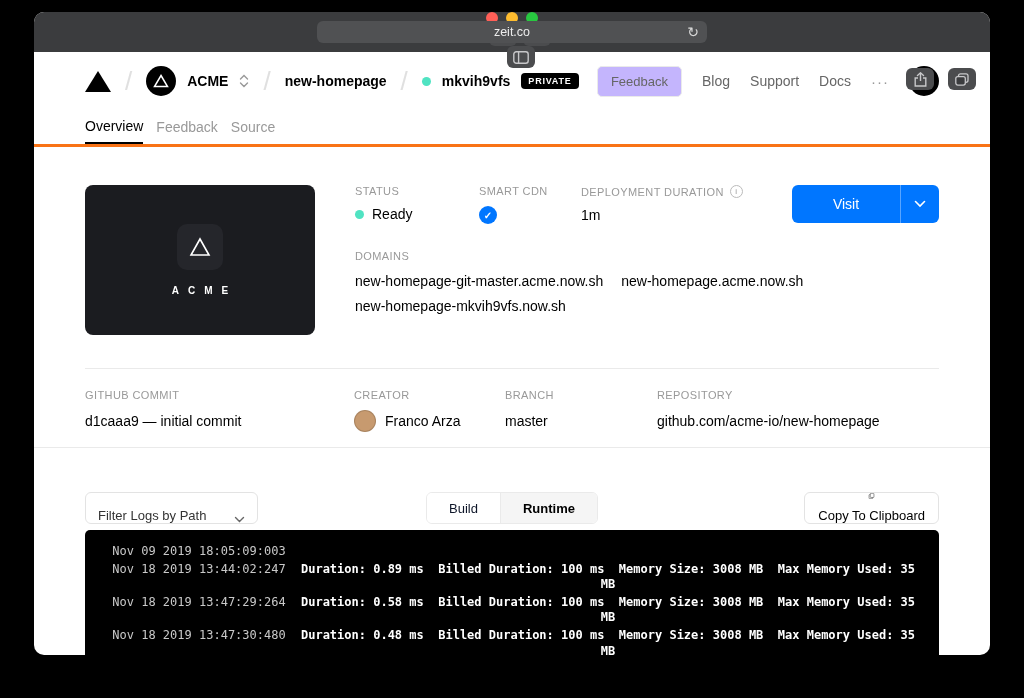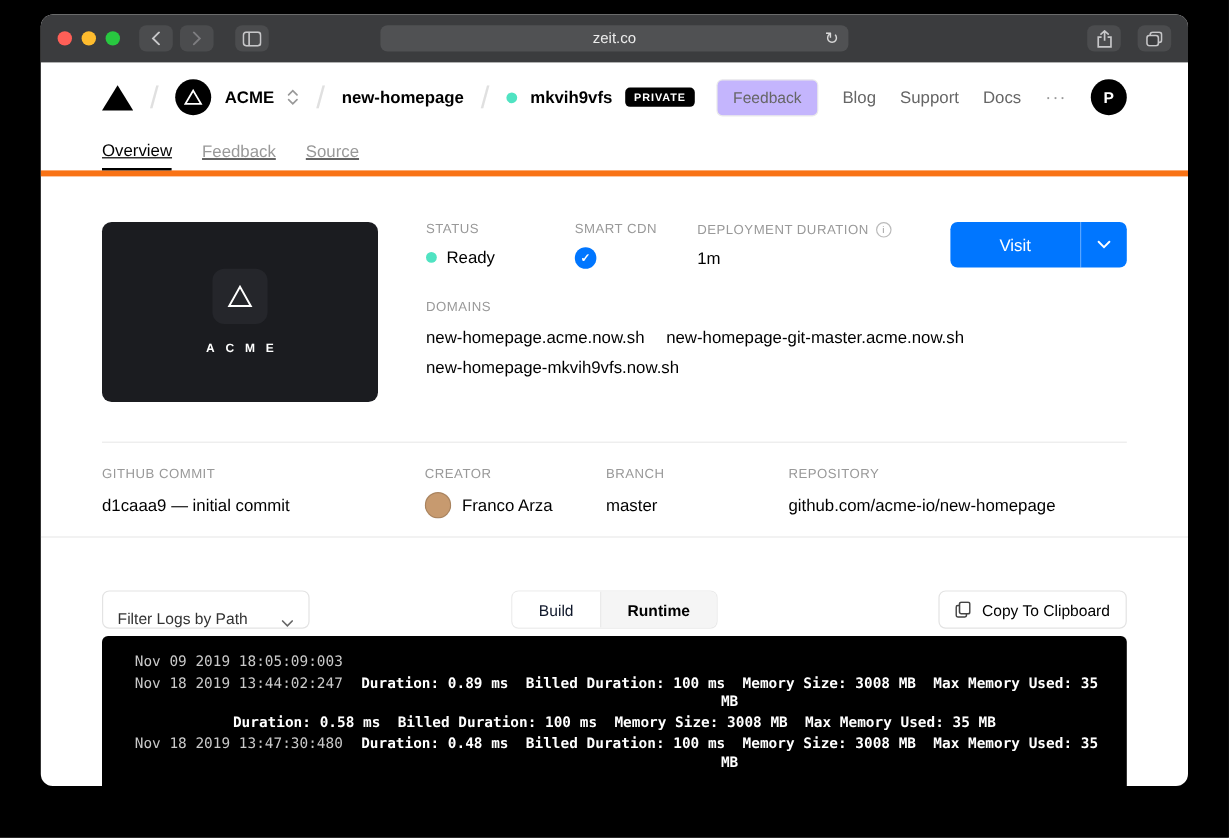--- a/index.html
+++ b/index.html
@@ -1,20 +1,20 @@
 <!DOCTYPE html>
 <html><head>
 <meta charset="utf-8">
 <style>
   * { margin:0; padding:0; box-sizing:border-box; }
   html,body { width:1024px; height:698px; background:#000; font-family:"Liberation Sans", sans-serif; overflow:hidden; }
   .window { position:absolute; left:34px; top:12px; width:956px; height:643px; background:#fff; border-radius:10px; overflow:hidden; }
 
   
-  .titlebar { height:40px; background:#3b3c3e; display:flex; align-items:center; padding:0 14px; position:relative; }
+  .titlebar { height:40px; background:#3b3c3e; display:flex; align-items:center; padding:0 14px; position:relative;flex-direction:column; }
   .lights { display:flex; gap:8px; }
   .light { width:12px; height:12px; border-radius:50%; }
   .light.red{background:#ff5f57}.light.yellow{background:#febc2e}.light.green{background:#28c840}
   .nav-group{ display:flex; gap:6px; margin-left:16px; }
   .tb-btn { width:28px; height:22px; border-radius:6px; background:#4b4c4e; display:flex; align-items:center; justify-content:center; }
   .sidebar-wrap { margin-left:18px; }
   .urlbar { position:absolute; left:50%; transform:translateX(-50%); top:9px; width:390px; height:22px; background:#505153; border-radius:6px; color:#ececec; font-size:12.5px; display:flex; align-items:center; justify-content:center; }
   .reload { position:absolute; right:8px; top:0; height:22px; display:flex; align-items:center; color:#d8d8d8; font-size:14px; }
   .tb-right{ margin-left:auto; display:flex; gap:14px; }
 
@@ -26,21 +26,21 @@
   .bold-name { font-size:14px; font-weight:700; color:#000; }
   .dot { width:9px; height:9px; border-radius:50%; background:#50e3c2; flex:none; }
   .badge { background:#000; color:#fff; font-size:9px; font-weight:700; letter-spacing:.8px; padding:3px 7px; border-radius:4px; }
   .hdr-right { margin-left:auto; display:flex; align-items:center; gap:20px; }
   .feedback-btn { border:1px solid #eaeaea; border-radius:5px; padding:7px 13px; font-size:13px; color:#666; background:#c4b5fd; cursor:pointer; }
   .hdr-link { font-size:14px; color:#666; text-decoration:none; cursor:pointer; }
   .more { color:#999; font-size:15px; letter-spacing:1px; cursor:pointer; }
   .user-avatar { width:30px; height:30px; border-radius:50%; background:#000; color:#fff; font-size:13px; font-weight:700; display:flex; align-items:center; justify-content:center; cursor:pointer; }
 
   
-  .tabs { padding:0 51px; border-bottom:5px solid #f97316; display:flex; gap:25px; height:37px; background:#fff;text-decoration:underline; }
+  .tabs { padding:0 51px; border-bottom:3px solid #f97316; display:flex; gap:13px; height:37px; background:#fff; }
   .tab { font-size:14px; color:#999; display:flex; align-items:center; height:100%; cursor:pointer; }
   .tab.active { color:#000; border-bottom:2px solid #000; margin-bottom:-1px; }
 
   
   .main { padding:0 51px; }
   .overview { margin-top:38px; display:flex; position:relative; }
   .preview-card { width:230px; height:150px; background:#1b1c20; border-radius:8px; display:flex; flex-direction:column; align-items:center; justify-content:center; gap:15px; flex:none; }
   .card-logo { width:46px; height:46px; border-radius:10px; background:#25262b; display:flex; align-items:center; justify-content:center; }
   .card-brand { color:#fff; font-size:10px; font-weight:700; letter-spacing:9px; padding-left:9px; }
   .info { flex:1; margin-left:40px; position:relative; }
@@ -65,21 +65,21 @@
   .meta-value { margin-top:9px; font-size:14px; color:#000; display:flex; align-items:center; gap:9px; height:22px;text-align:center; }
   .creator-avatar { width:22px; height:22px; border-radius:50%; background:#c79a6f; border:1px solid rgba(0,0,0,.15); flex:none; }
   .divider-full { border-top:1px solid #eaeaea; margin:0 -51px; }
 
   
   .logs-controls { margin-top:44px; display:flex; align-items:center; justify-content:space-between; position:relative; height:32px; }
   .filter-btn { border:1px solid #e3e3e3; border-radius:6px; height:32px; padding:0 12px; display:flex; align-items:flex-end; gap:28px; font-size:13px; color:#333; background:#fff; cursor:pointer; }
   .segmented { position:absolute; left:50%; transform:translateX(-50%); display:flex; border:1px solid #eaeaea; border-radius:6px; overflow:hidden; height:32px; }
   .seg { padding:0 22px; display:flex; align-items:center; font-size:13px; color:#0f172a; background:#fff; cursor:pointer; }
   .seg.active { background:#f5f5f5; color:#000; font-weight:700; border-left:1px solid #eaeaea; }
-  .copy-btn { border:1px solid #e3e3e3; border-radius:6px; height:32px; padding:0 13px; display:flex; align-items:center; gap:9px; font-size:13px; color:#000; background:#fff; cursor:pointer; }
+  .copy-btn { border:1px solid #e3e3e3; border-radius:6px; height:32px; padding:0 13px; display:flex; align-items:center; gap:9px; font-size:13px; color:#000; background:#fff; cursor:pointer;flex-direction:column; }
 
   .terminal { margin-top:6px; background:#000; border-radius:5px 5px 0 0; padding:14px 18px; height:210px; font-family:"DejaVu Sans Mono", monospace; }
   .log-row { display:flex; margin-bottom:2px; font-size:12px; line-height:1.3;text-align:center; }
   .log-time { flex:none; width:192px; color:#c9c9c9; }
   .log-msg { flex:1; color:#fff; font-weight:700; white-space:pre-wrap; }
 
   svg { display:block; }
 </style>
 </head>
 <body>
@@ -200,22 +200,22 @@
               <span class="info-icon">i</span>
             </div>
             <div class="stat-value">
               <span>1m</span>
             </div>
           </div>
         </div>
         <div class="domains">
           <div class="label">DOMAINS</div>
           <div class="domain-list">
+            <span class="domain">new-homepage-git-master.acme.now.sh</span>
             <span class="domain">new-homepage.acme.now.sh</span>
-            <span class="domain">new-homepage-git-master.acme.now.sh</span>
             <span class="domain">new-homepage-mkvih9vfs.now.sh</span>
           </div>
         </div>
         <div class="visit-btn">
           <span class="visit-label">Visit</span>
           <span class="visit-divider"></span>
           <span class="visit-caret">
             <svg width="12" height="8" viewBox="0 0 12 8">
                 <path d="M1.5 1.5 L6 6 L10.5 1.5" stroke="#fff" stroke-width="1.6" fill="none" stroke-linecap="round"></path>
               </svg>
@@ -275,20 +275,21 @@
 
     <div class="terminal">
       <div class="log-row">
         <span class="log-time">Nov 09 2019 18:05:09:003</span>
       </div>
       <div class="log-row">
         <span class="log-time">Nov 18 2019 13:44:02:247</span>
         <span class="log-msg">Duration: 0.89 ms  Billed Duration: 100 ms  Memory Size: 3008 MB  Max Memory Used: 35 MB</span>
       </div>
       <div class="log-row">
+        <span class="log-time">Nov 18 2019 13:47:29:264</span>
         <span class="log-msg">Duration: 0.58 ms  Billed Duration: 100 ms  Memory Size: 3008 MB  Max Memory Used: 35 MB</span>
       </div>
       <div class="log-row">
         <span class="log-time">Nov 18 2019 13:47:30:480</span>
         <span class="log-msg">Duration: 0.48 ms  Billed Duration: 100 ms  Memory Size: 3008 MB  Max Memory Used: 35 MB</span>
       </div>
     </div>
   </div>
 
 </div>

